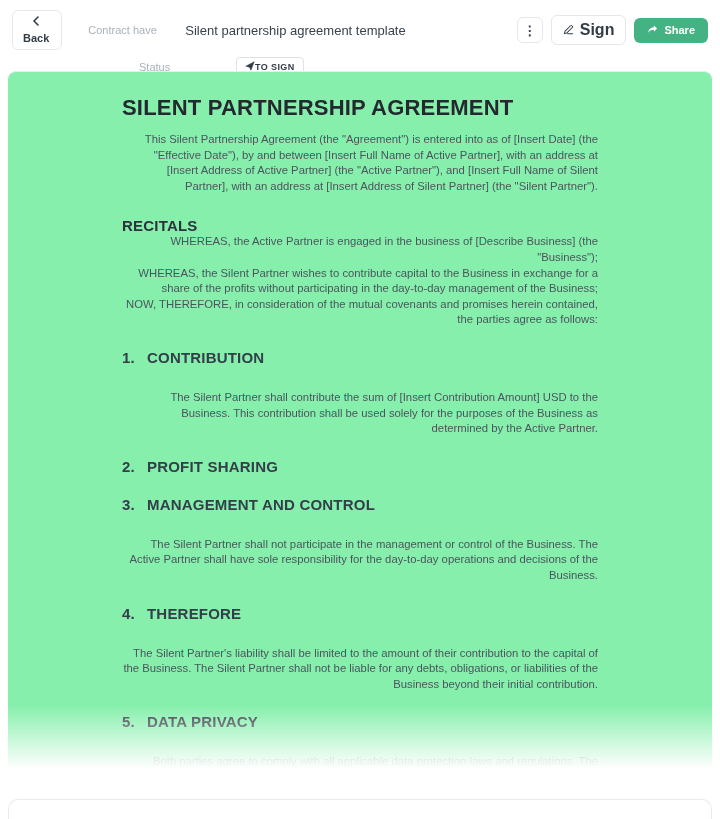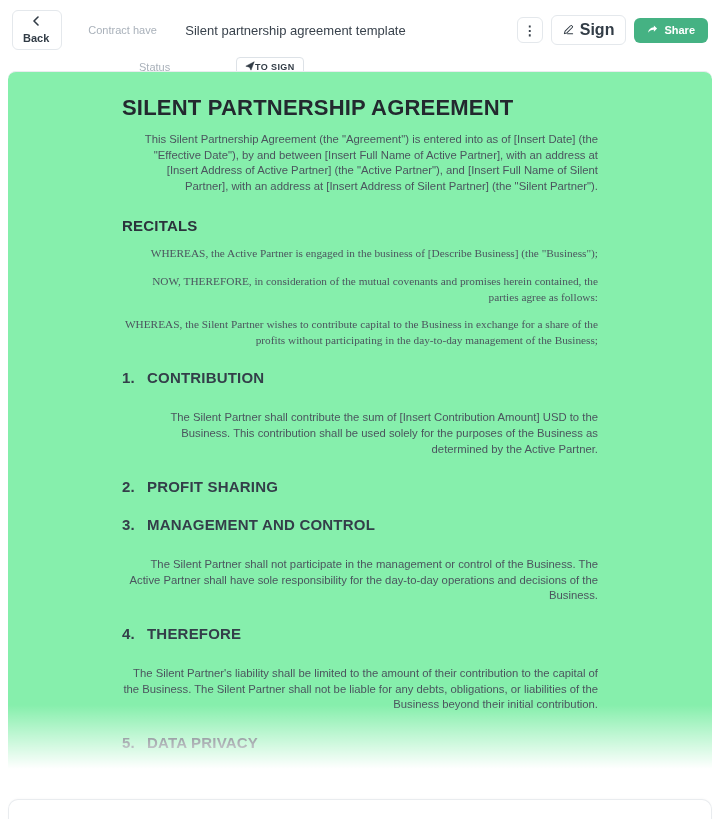--- a/index.html
+++ b/index.html
@@ -36,21 +36,21 @@
   
   .doc-card { margin: 0 8px; border-top: 1px solid #e9ecef;
     border-radius: 8px 8px 0 0; background: #86efac; height: 719px;
     position: relative; overflow: hidden; }
   .doc-content { width: 476px; margin: 0 auto; padding-top: 23px; }
   .doc-title { font-size: 22px; font-weight: 700; color: #23292f;
     letter-spacing: 0.2px; margin-bottom: 11px; }
   .doc-p { font-size: 11.3px; line-height: 15.6px; color: #4b555e; text-align: right; }
   .recitals-heading { margin-top: 23px; font-size: 15px; font-weight: 700;
     color: #2b333c; letter-spacing: 0.2px; }
-  .recital { margin-top: 12px; font-family: Liberation Serif, serif; }
+  .recital { margin-top: 0; }
   .section { margin-top: 21px; }
   .section-h { font-size: 15px; font-weight: 700; color: #333e49;
     letter-spacing: 0.2px; display: flex; }
   .section-num { width: 25px; flex: 0 0 25px; }
   .section-body { margin-top: 24px; }
   .doc-fade { position: absolute; left: 0; right: 0; bottom: 0; height: 85px;
     background: linear-gradient(to bottom, rgba(255,255,255,0) 0%, #ffffff 75%);
     pointer-events: none; }
 
   
@@ -113,23 +113,23 @@
 </header>
 
 <main class="doc-card">
   <div class="doc-content">
     <h1 class="doc-title">SILENT PARTNERSHIP AGREEMENT</h1>
     <p class="doc-p">This Silent Partnership Agreement (the "Agreement") is entered into as of [Insert Date] (the "Effective Date"), by and between [Insert Full Name of Active Partner], with an address at [Insert Address of Active Partner] (the "Active Partner"), and [Insert Full Name of Silent Partner], with an address at [Insert Address of Silent Partner] (the "Silent Partner").</p>
     <h3 class="recitals-heading">RECITALS</h3>
     <div id="recitals">
   <p class="doc-p recital">WHEREAS, the Active Partner is engaged in the business of [Describe Business] (the "Business");</p>
 
+  <p class="doc-p recital">WHEREAS, the Silent Partner wishes to contribute capital to the Business in exchange for a share of the profits without participating in the day-to-day management of the Business;</p>
+
   <p class="doc-p recital">NOW, THEREFORE, in consideration of the mutual covenants and promises herein contained, the parties agree as follows:</p>
-
-  <p class="doc-p recital">WHEREAS, the Silent Partner wishes to contribute capital to the Business in exchange for a share of the profits without participating in the day-to-day management of the Business;</p>
 </div>
     <div id="sections">
   <section class="section">
     <h2 class="section-h">
       <span class="section-num">1.</span>
       <span>CONTRIBUTION</span>
     </h2>
     <p class="doc-p section-body">The Silent Partner shall contribute the sum of [Insert Contribution Amount] USD to the Business. This contribution shall be used solely for the purposes of the Business as determined by the Active Partner.</p>
   </section>
 

